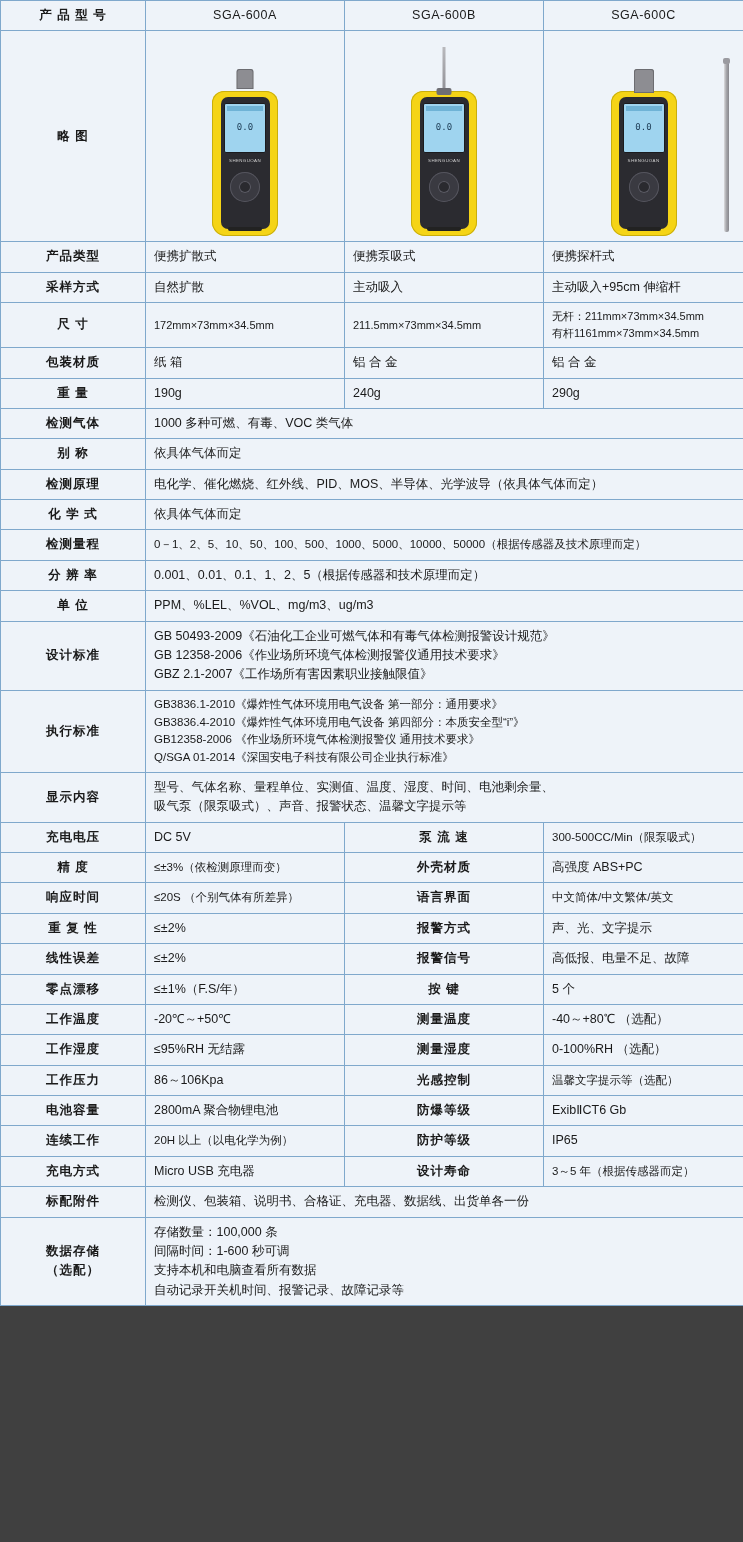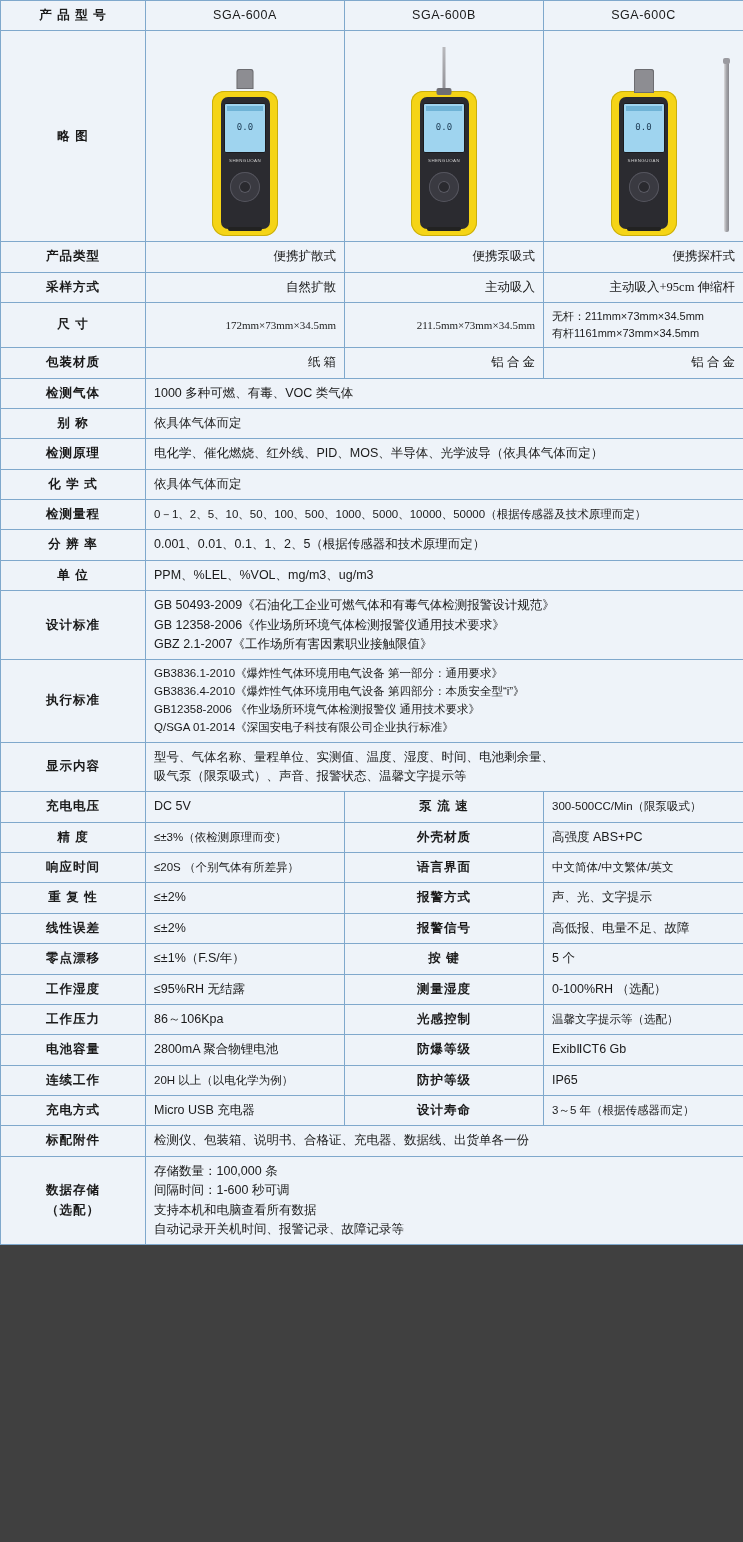--- a/index.html
+++ b/index.html
@@ -35,22 +35,21 @@
     color: #10233a;
     font-size: 13px;
     letter-spacing: 1px;
   }
   td.val {
     background: #eef3f9;
     text-align: left;
     padding-left: 10px;
   }
   td.center {
-    text-align: right;
-    font-family: Liberation Serif, serif;
+    text-align: left;
   }
   td.model {
     background: #eef3f9;
     text-align: center;
     font-size: 13px;
     letter-spacing: .5px;
     padding: 10px 4px;
   }
   td.imgcell {
     background: #ffffff;
@@ -246,20 +245,26 @@
         </td>
       </tr>
 
       <tr>
         <td class="label">包装材质</td>
         <td class="center">纸  箱</td>
         <td class="center">铝 合 金</td>
         <td class="center">铝 合 金</td>
       </tr>
 
+      <tr>
+        <td class="label">重    量</td>
+        <td class="center">190g</td>
+        <td class="center">240g</td>
+        <td class="center">290g</td>
+      </tr>
 
       <tr>
         <td class="label">检测气体</td>
         <td class="val" colspan="3">1000 多种可燃、有毒、VOC 类气体</td>
       </tr>
       <tr>
         <td class="label">别    称</td>
         <td class="val" colspan="3">依具体气体而定</td>
       </tr>
       <tr>
@@ -340,20 +345,26 @@
         <td class="label">报警信号</td>
         <td class="val">高低报、电量不足、故障</td>
       </tr>
       <tr>
         <td class="label">零点漂移</td>
         <td class="val">≤±1%（F.S/年）</td>
         <td class="label">按    键</td>
         <td class="val">5 个</td>
       </tr>
       <tr>
+        <td class="label">工作温度</td>
+        <td class="val">-20℃～+50℃</td>
+        <td class="label">测量温度</td>
+        <td class="val">-40～+80℃ （选配）</td>
+      </tr>
+      <tr>
         <td class="label">工作湿度</td>
         <td class="val">≤95%RH 无结露</td>
         <td class="label">测量湿度</td>
         <td class="val">0-100%RH （选配）</td>
       </tr>
       <tr>
         <td class="label">工作压力</td>
         <td class="val">86～106Kpa</td>
         <td class="label">光感控制</td>
         <td class="val" style="font-size:11.5px">温馨文字提示等（选配）</td>

